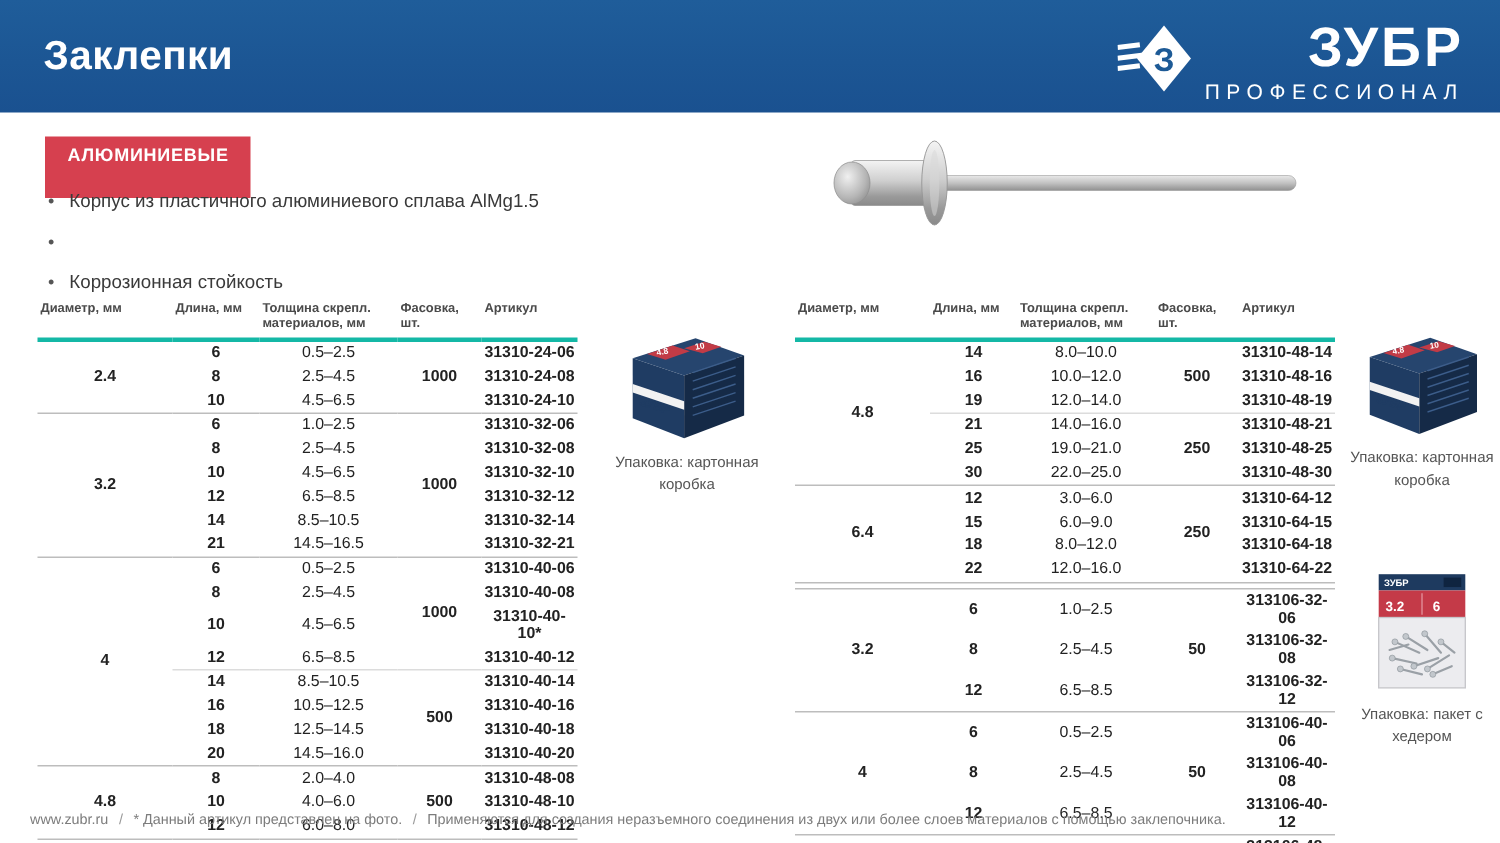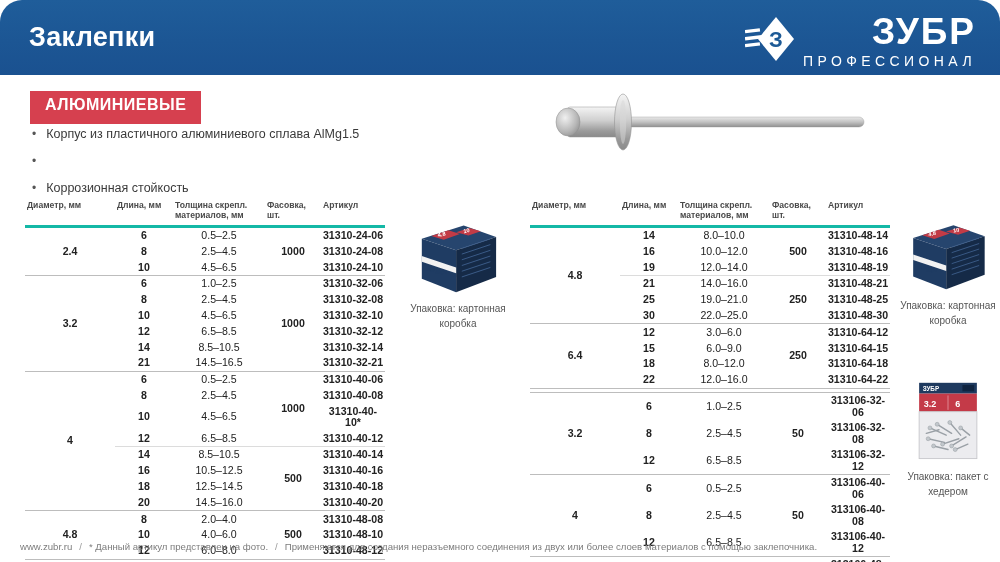--- a/index.html
+++ b/index.html
@@ -1,32 +1,32 @@
 <!DOCTYPE html>
 <html><head>
 <meta charset="utf-8">
 <style>
   html,body{margin:0;padding:0;background:#fff;}
   *{box-sizing:border-box;}
   .page{position:relative;width:1000px;height:562px;background:#fff;overflow:hidden;
-        font-family:"Liberation Sans", sans-serif;border-radius:22px;}
+        font-family:"Liberation Sans", sans-serif;}
 
   
   .topbar{position:absolute;left:0;top:0;width:1000px;height:75px;
           background:linear-gradient(180deg,#1f5d9a 0%,#1c5694 55%,#1a5190 100%);}
   .page-title{position:absolute;left:29px;top:22px;color:#fff;font-size:27px;font-weight:700;letter-spacing:.3px;}
   .brand{position:absolute;right:24px;top:12px;display:flex;align-items:flex-start;}
   .brand-icon{width:50px;height:50px;margin-right:8px;margin-top:2px;}
   .brand-texts{display:flex;flex-direction:column;align-items:flex-end;}
   .brand-name{color:#fff;font-size:37px;font-weight:800;line-height:40px;letter-spacing:2px;}
   .brand-tagline{color:#fff;font-size:14px;font-weight:400;letter-spacing:4.4px;margin-top:1px;}
 
   
   .badge{position:absolute;left:30px;top:91px;background:#d6404f;color:#fff;
-         font-size:16px;font-weight:700;padding:5px 15px 10px;letter-spacing:.5px;}
+         font-size:12px;font-weight:700;padding:5px 15px 22px;letter-spacing:.5px;}
   .features{position:absolute;left:32px;top:127px;width:470px;}
   .feature{display:flex;align-items:flex-start;margin-bottom:12px;color:#3a3a3a;font-size:12.5px;}
   .feature .dot{color:#555;margin-right:10px;font-size:12px;line-height:15px;}
 
   .rivet-fig{position:absolute;left:552px;top:88px;width:330px;height:68px;}
   .usage{position:absolute;left:560px;top:160px;width:435px;color:#555;font-size:10.6px;line-height:1.45;}
 
   
   .tbl-wrap{position:absolute;}
   .tbl-left{left:25px;top:197px;width:360px;}

